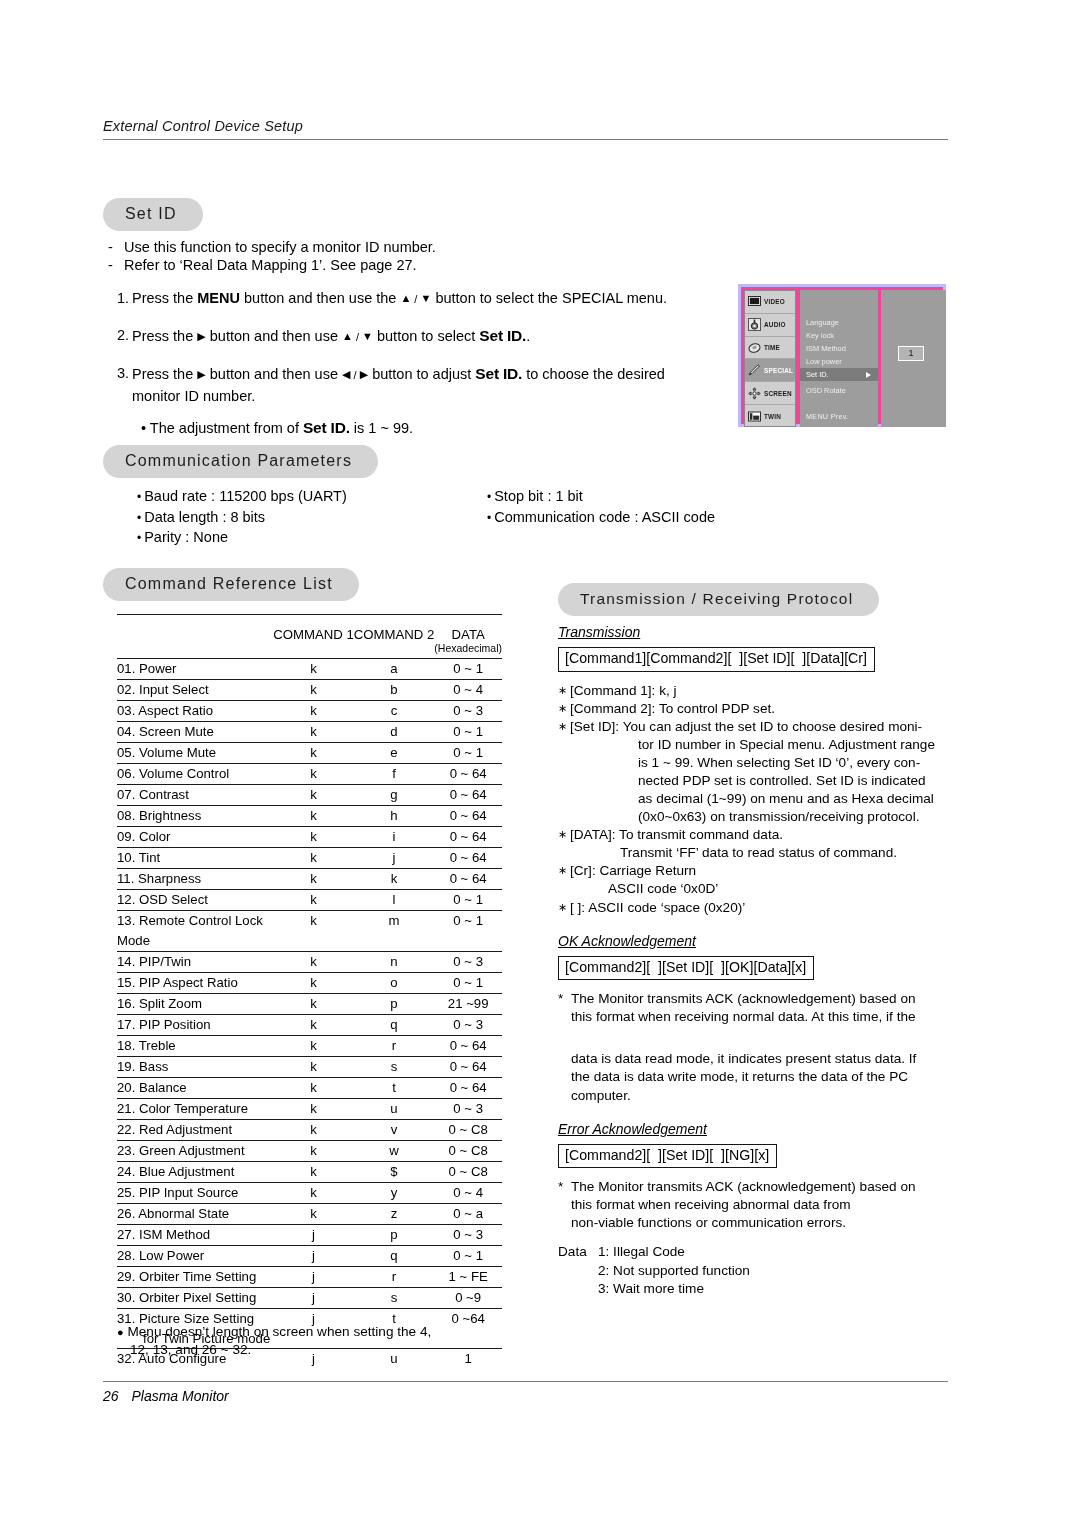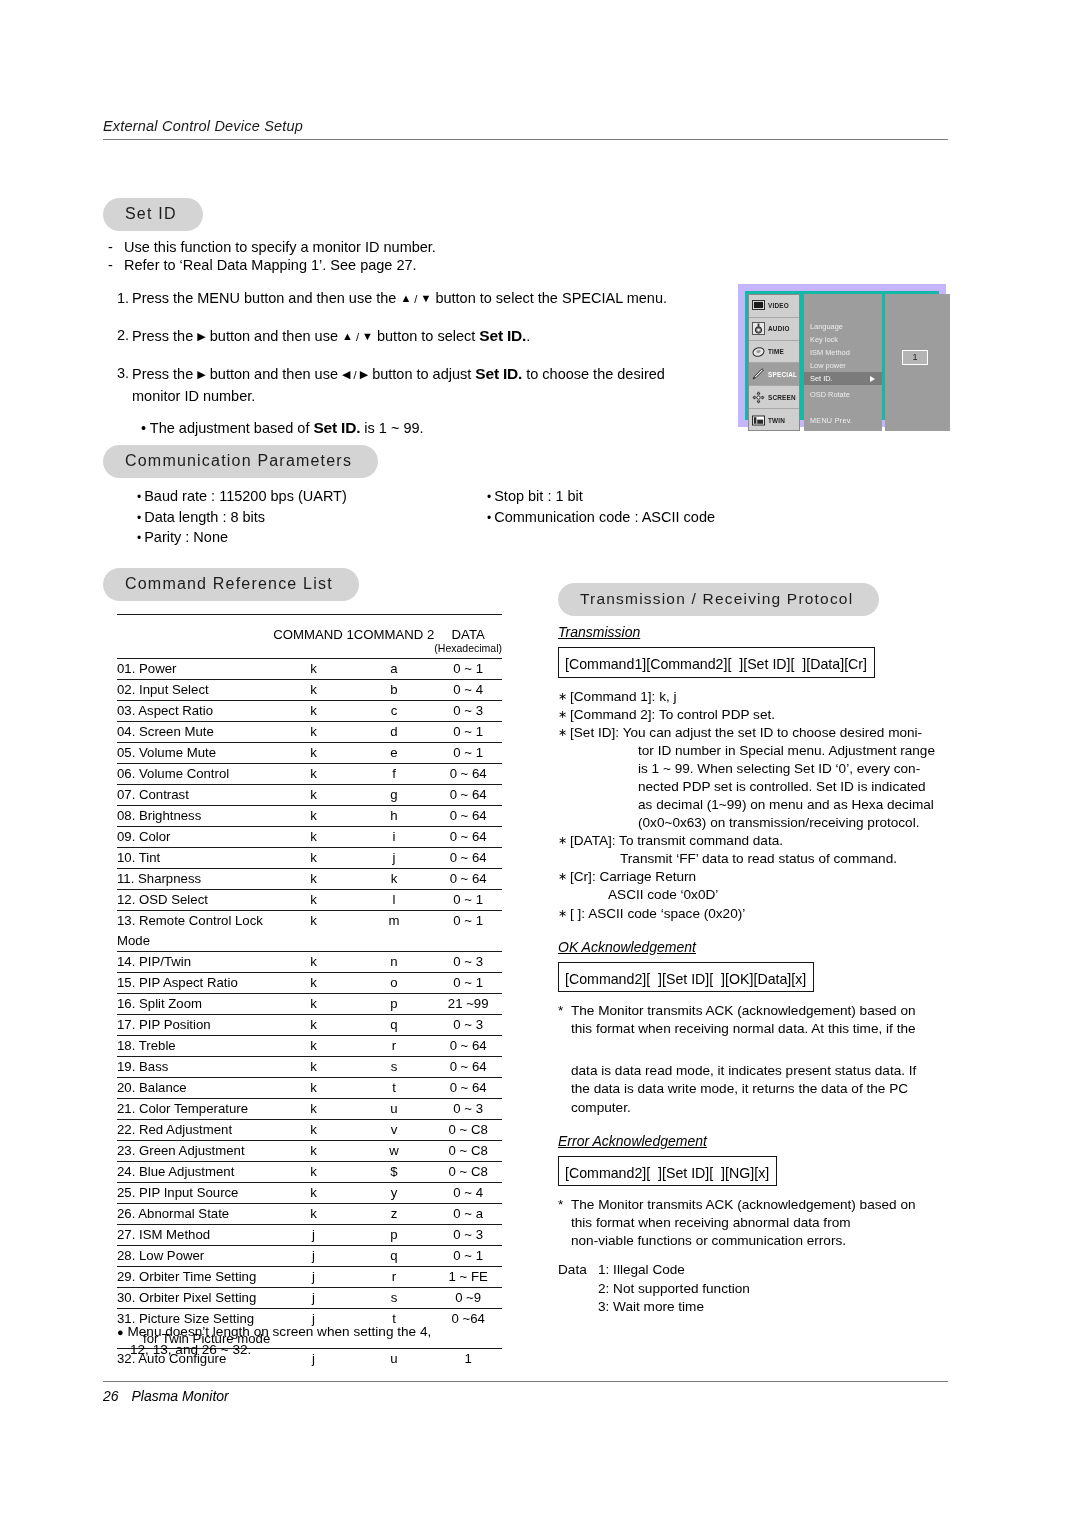--- a/index.html
+++ b/index.html
@@ -79,43 +79,43 @@
     display: flex;
     margin-top: 16px;
     line-height: 1.45;
   }
   .num-mark {
     width: 24px;
     flex: 0 0 24px;
     padding-left: 9px;
     box-sizing: border-box;
   }
-  .bold { font-weight: normal; }
+  .bold { font-weight: bold; }
   .setid-bold {
     font-weight: bold;
     font-size: 15.5px;
     letter-spacing: -0.2px;
   }
   .arrow { font-size: 11px; vertical-align: 1px; }
   .slash { font-size: 11px; }
   .sub-bullet {
     margin-top: 13px;
     margin-left: 33px;
     font-size: 14.5px;
   }
 
   
   .osd {
     position: absolute;
     left: 738px;
     top: 284px;
     width: 208px;
     height: 143px;
-    background: #14b8a6;
-    border: 7px solid #c4b5fd;
+    background: #ec4899;
+    border: 3px solid #c4b5fd;
     box-sizing: border-box;
   }
   .osd-inner {
     position: absolute;
     left: 3px; top: 3px;
     width: 202px; height: 137px;
   }
   .osd-tabs {
     position: absolute;
     left: 0; top: 0;
@@ -297,21 +297,21 @@
   }
   .proto-sub {
     font-style: italic;
     text-decoration: underline;
     font-size: 14px;
     margin-bottom: 7px;
   }
   .code-box {
     display: inline-block;
     border: 1.6px solid #141414;
-    padding: 9px 7px 4px 6px;
+    padding: 3px 7px 4px 6px;
     font-size: 14.2px;
     line-height: 1.1;
     margin-bottom: 10px;
     white-space: pre;
   }
   .star-list { font-size: 13.6px; line-height: 1.33; }
   .star-row { display: flex; }
   .star-mark { flex: 0 0 12px; font-size: 11px; padding-top: 1px; }
   .star-txt { flex: 1 1 auto; }
   .hang { padding-left: 68px; display: block; }
@@ -378,21 +378,21 @@
         </div>
         <div class="numbered">
           <span class="num-mark">2.</span>
           <span><span>Press the </span><span class="arrow">▶</span><span> button and then use </span><span class="arrow">▲</span><span class="slash"> / </span><span class="arrow">▼</span><span> button to select </span><span class="setid-bold">Set ID.</span><span>.</span></span>
         </div>
         <div class="numbered">
           <span class="num-mark">3.</span>
           <span><span>Press the </span><span class="arrow">▶</span><span> button and then use </span><span class="arrow">◀</span><span class="slash"> / </span><span class="arrow">▶</span><span> button to adjust </span><span class="setid-bold">Set ID.</span><span> to choose the desired</span><br><span>monitor ID number.</span></span>
         </div>
       </div>
-    <div class="sub-bullet" id="setid-subbullet"><span>• The adjustment based of </span><span class="setid-bold">Set ID.</span><span> is 1 ~ 99.</span></div>
+    <div class="sub-bullet" id="setid-subbullet"><span>• The adjustment from of </span><span class="setid-bold">Set ID.</span><span> is 1 ~ 99.</span></div>
   </div>
 
   <div class="osd">
     <div class="osd-inner">
       <div class="osd-tabs" id="osd-tabs">
           <div class="osd-tab">
             <span class="osd-ico"><svg width="13" height="13" viewBox="0 0 13 13">
                 <rect x="0.5" y="1.5" width="12" height="9" fill="#ffffff" stroke="#2b2b2b"></rect>
                 <rect x="1.8" y="2.8" width="9.4" height="6.4" fill="#1a1a1a"></rect>
               </svg></span>

